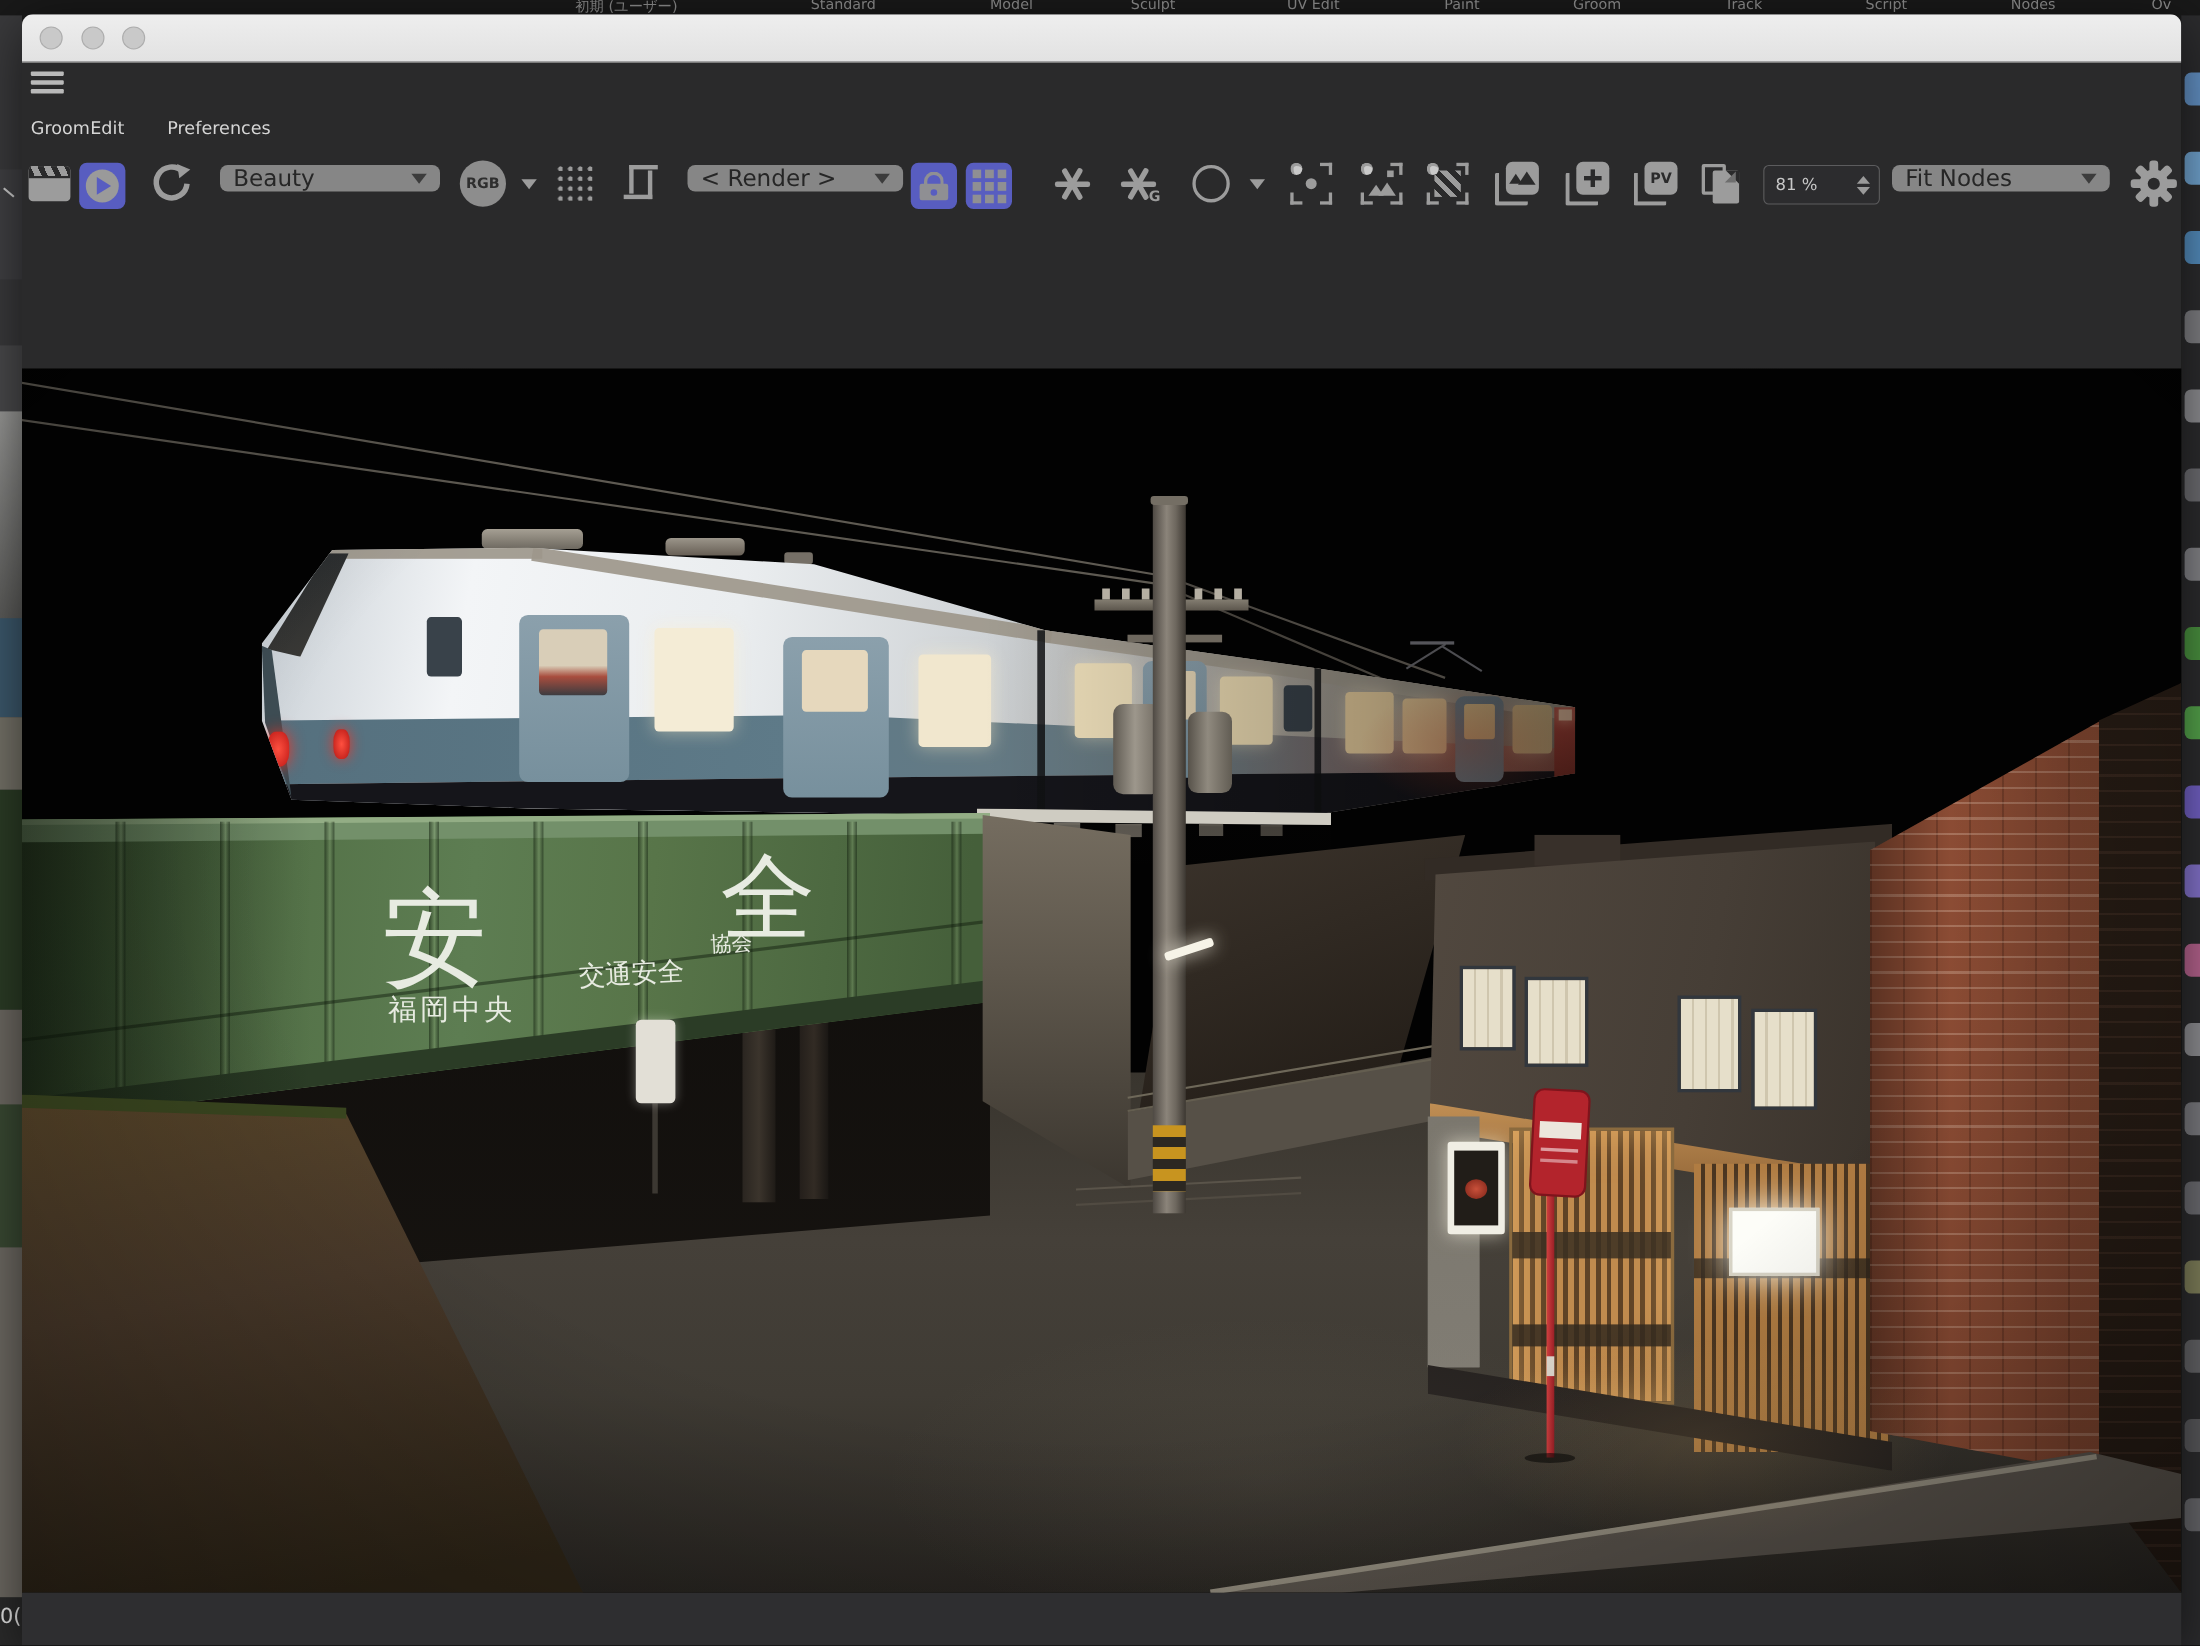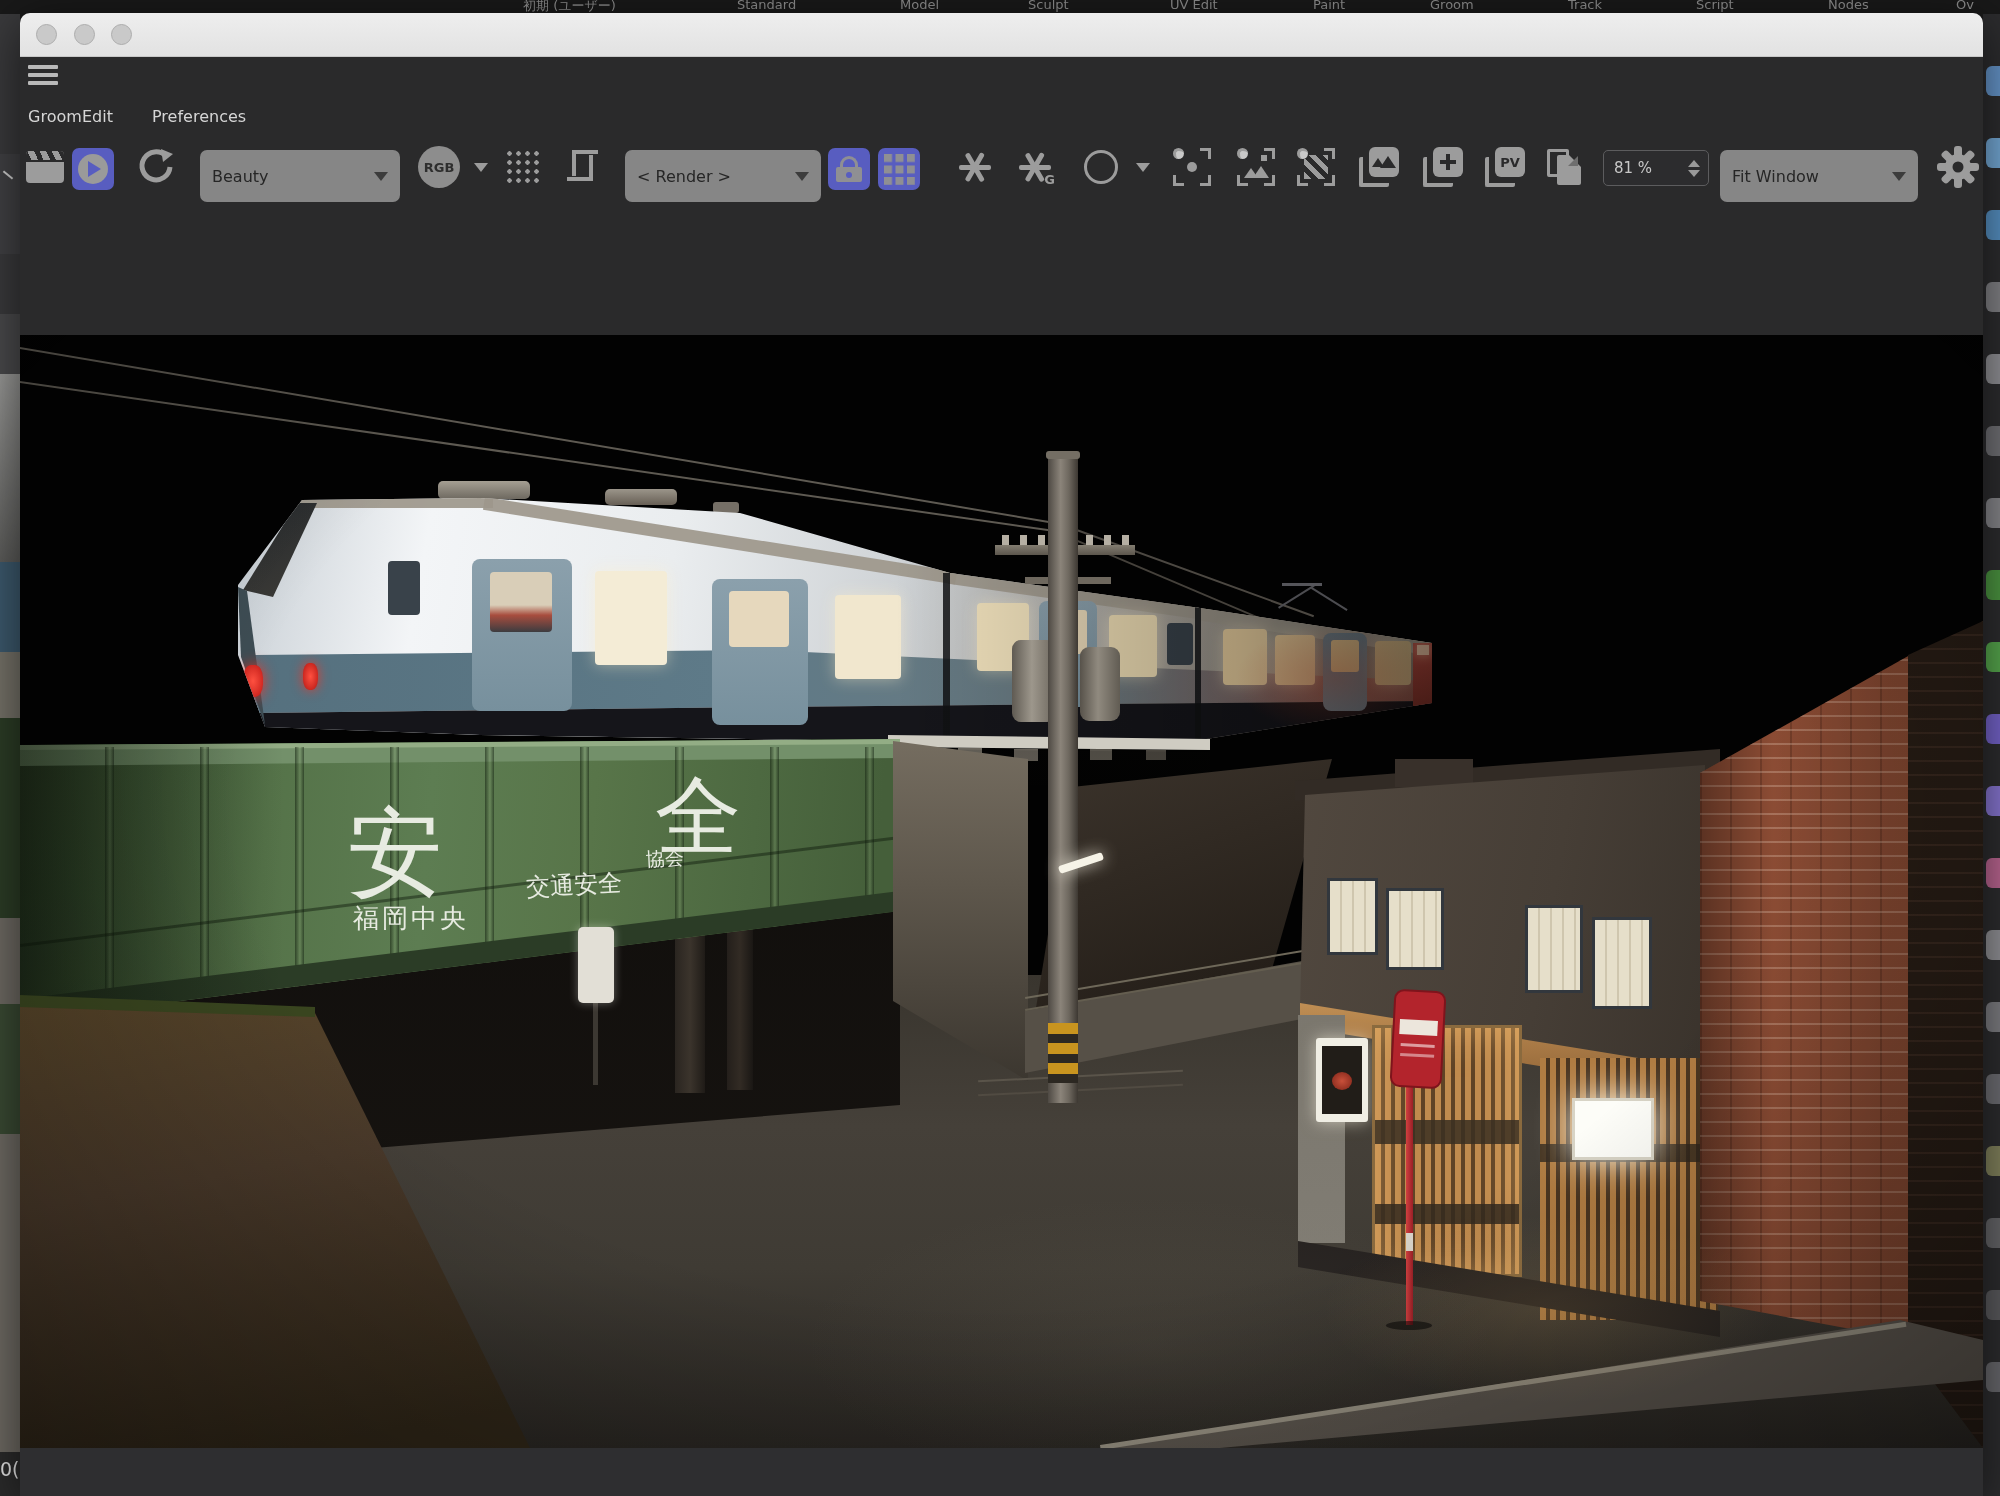--- a/index.html
+++ b/index.html
@@ -21,22 +21,22 @@
   #titlebar{position:absolute;left:0;top:0;width:100%;height:44px;background:linear-gradient(#eeeeee,#e2e2e2);
             border-radius:10px 10px 0 0;border-bottom:1px solid #c8c8c8;}
   .tl{position:absolute;top:11px;width:21px;height:21px;border-radius:50%;background:#c9c9c9;border:1px solid #adadad;}
   #title{position:absolute;left:0;top:10px;width:100%;text-align:center;font-weight:bold;
          font-size:17px;color:#7c7c7c;}
   .hbar{position:absolute;left:8px;width:30px;height:4px;background:#b9b9b9;border-radius:1px;}
   .menu-item{position:absolute;top:94px;font-size:16px;color:#d6d6d6;}
 
   
   .tbtn{position:absolute;top:132px;height:44px;display:flex;align-items:center;justify-content:center;}
-  .pill{position:absolute;top:137px;height:52px;background:#868686;border-radius:7px;display:flex;
-        align-items:center;justify-content:space-between;padding:0 12px;font-size:16px;color:#262626;}
+  .pill{position:absolute;top:137px;height:24px;background:#868686;border-radius:7px;display:flex;
+        align-items:center;justify-content:space-between;padding:0 12px;font-size:21px;color:#262626;}
   .caret{width:0;height:0;border-left:7px solid transparent;border-right:7px solid transparent;border-top:9px solid #3c3c3c;}
   .caret.light{border-top-color:#9c9c9c;}
   .bluesq{position:absolute;top:135px;width:42px;height:42px;border-radius:7px;background:#585dc0;
           display:flex;align-items:center;justify-content:center;}
   .snow{position:relative;width:36px;height:36px;}
   .snow i{position:absolute;left:2px;top:16px;width:32px;height:4.5px;background:#9c9c9c;border-radius:2px;}
   .gsub{position:absolute;right:-2px;bottom:-2px;font-size:13px;font-weight:bold;color:#9c9c9c;}
   .cnr{position:absolute;width:11px;height:11px;border:0 solid #9c9c9c;}
   .cnr.tl{top:0;left:0;border-top-width:3.5px;border-left-width:3.5px;}
   .cnr.tr{top:0;right:0;border-top-width:3.5px;border-right-width:3.5px;}
@@ -299,21 +299,21 @@
 
     <div class="abs" style="left:1583px;top:137px;width:106px;height:36px;background:#2c2c2e;border:1px solid #5c5c5e;border-radius:5px;display:flex;align-items:center">
       <span style="margin-left:10px;font-size:15px;color:#c8c8c8">81 %</span>
       <div style="position:absolute;right:8px;display:flex;flex-direction:column;gap:3px">
         <span class="tri" style="border-left:6px solid transparent;border-right:6px solid transparent;border-bottom:7px solid #9a9a9a"></span>
         <span class="tri" style="border-left:6px solid transparent;border-right:6px solid transparent;border-top:7px solid #9a9a9a"></span>
       </div>
     </div>
 
     <div class="pill" style="left:1700px;width:198px">
-      <span>Fit Window</span>
+      <span>Fit Nodes</span>
       <span class="caret"></span>
     </div>
 
     <div class="tbtn" style="left:1914px;width:48px">
       <svg width="44" height="44" viewBox="0 0 44 44">
         <g fill="#9c9c9c">
           <rect x="18" y="1" width="8" height="42" rx="3"></rect>
           <rect x="18" y="1" width="8" height="42" rx="3" transform="rotate(45 22 22)"></rect>
           <rect x="18" y="1" width="8" height="42" rx="3" transform="rotate(90 22 22)"></rect>
           <rect x="18" y="1" width="8" height="42" rx="3" transform="rotate(135 22 22)"></rect>

